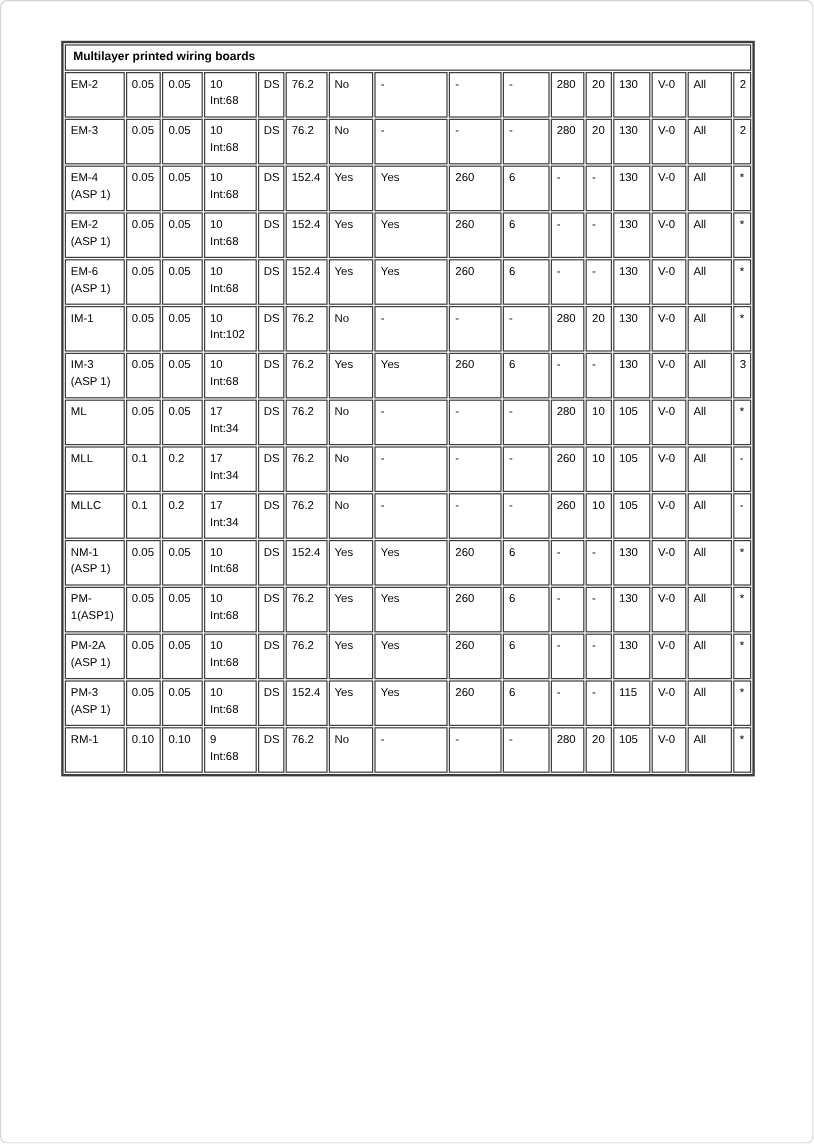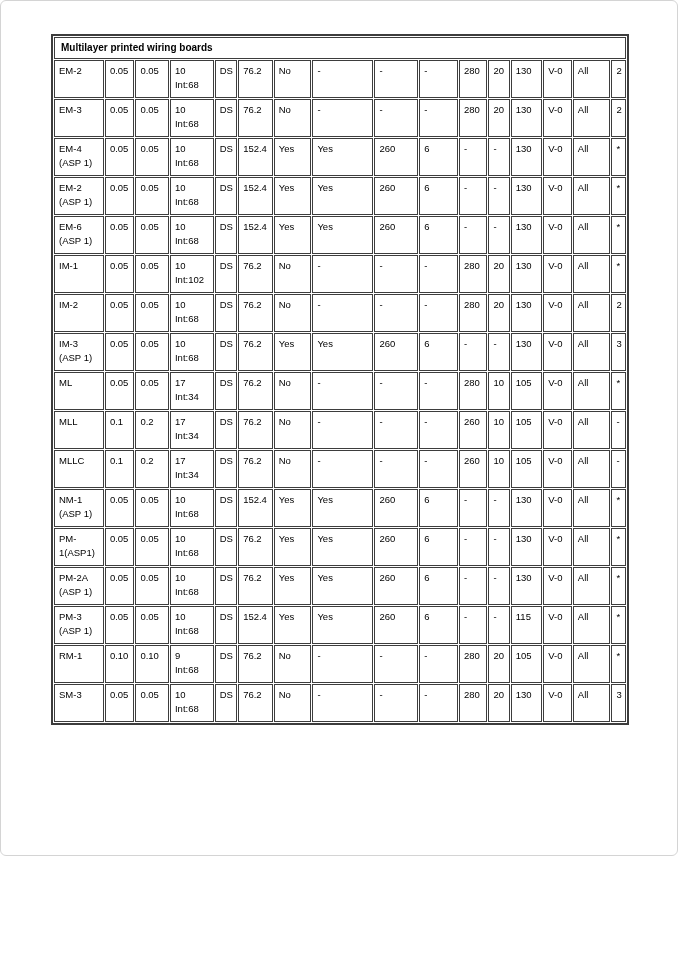--- a/index.html
+++ b/index.html
@@ -1,19 +1,19 @@
 <!DOCTYPE html>
 <html><head>
 <meta charset="utf-8">
 <style>
   html, body { margin: 0; padding: 0; background: #ffffff; }
   .page {
     position: relative;
     width: 678px;
-    height: 856px;
+    height: 953px;
     box-sizing: border-box;
     background: #ffffff;
     border: 1px solid #d4d4d4;
     border-radius: 6px;
     font-family: "Liberation Sans", sans-serif;
     overflow: hidden;
   }
   table.spec {
     position: absolute;
     left: 50px;
@@ -185,39 +185,20 @@
           <td>-</td>
           <td>-</td>
           <td>280</td>
           <td>20</td>
           <td>130</td>
           <td>V-0</td>
           <td>All</td>
           <td>*</td>
         </tr>
         <tr>
-          <td class="name">IM-2</td>
-          <td>0.05</td>
-          <td>0.05</td>
-          <td>10
-Int:68</td>
-          <td>DS</td>
-          <td>76.2</td>
-          <td>No</td>
-          <td>-</td>
-          <td>-</td>
-          <td>-</td>
-          <td>280</td>
-          <td>20</td>
-          <td>130</td>
-          <td>V-0</td>
-          <td>All</td>
-          <td>2</td>
-        </tr>
-        <tr>
           <td class="name">IM-3
 (ASP 1)</td>
           <td>0.05</td>
           <td>0.05</td>
           <td>10
 Int:68</td>
           <td>DS</td>
           <td>76.2</td>
           <td>Yes</td>
           <td>Yes</td>
@@ -379,34 +360,15 @@
           <td>-</td>
           <td>-</td>
           <td>-</td>
           <td>280</td>
           <td>20</td>
           <td>105</td>
           <td>V-0</td>
           <td>All</td>
           <td>*</td>
         </tr>
-        <tr>
-          <td class="name">SM-3</td>
-          <td>0.05</td>
-          <td>0.05</td>
-          <td>10
-Int:68</td>
-          <td>DS</td>
-          <td>76.2</td>
-          <td>No</td>
-          <td>-</td>
-          <td>-</td>
-          <td>-</td>
-          <td>280</td>
-          <td>20</td>
-          <td>130</td>
-          <td>V-0</td>
-          <td>All</td>
-          <td>3</td>
-        </tr>
       </tbody>
   </table>
 </div>
 
 </body></html>

